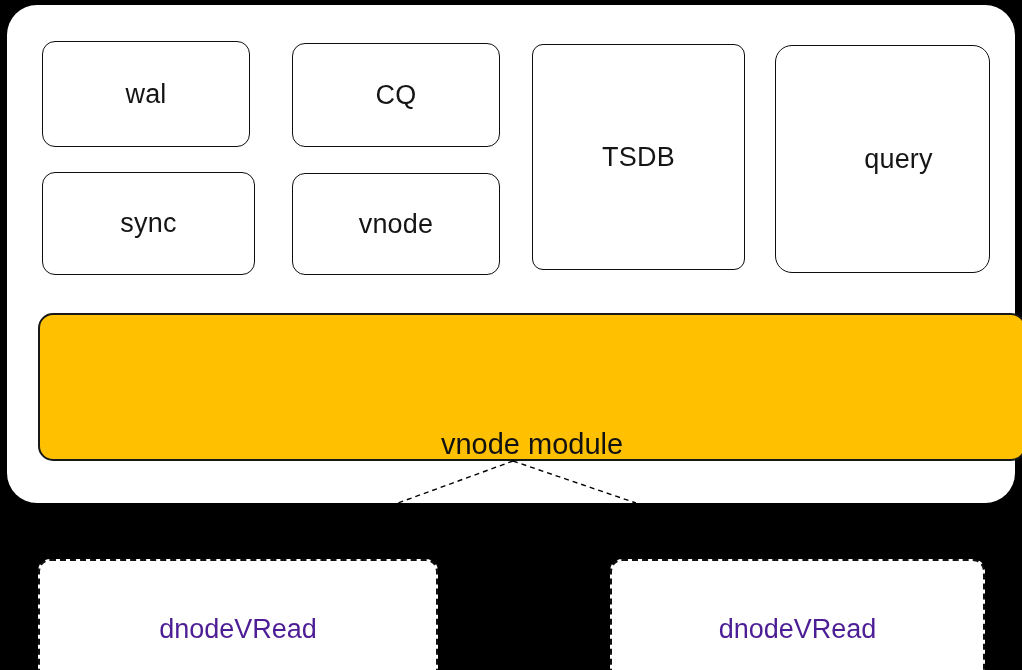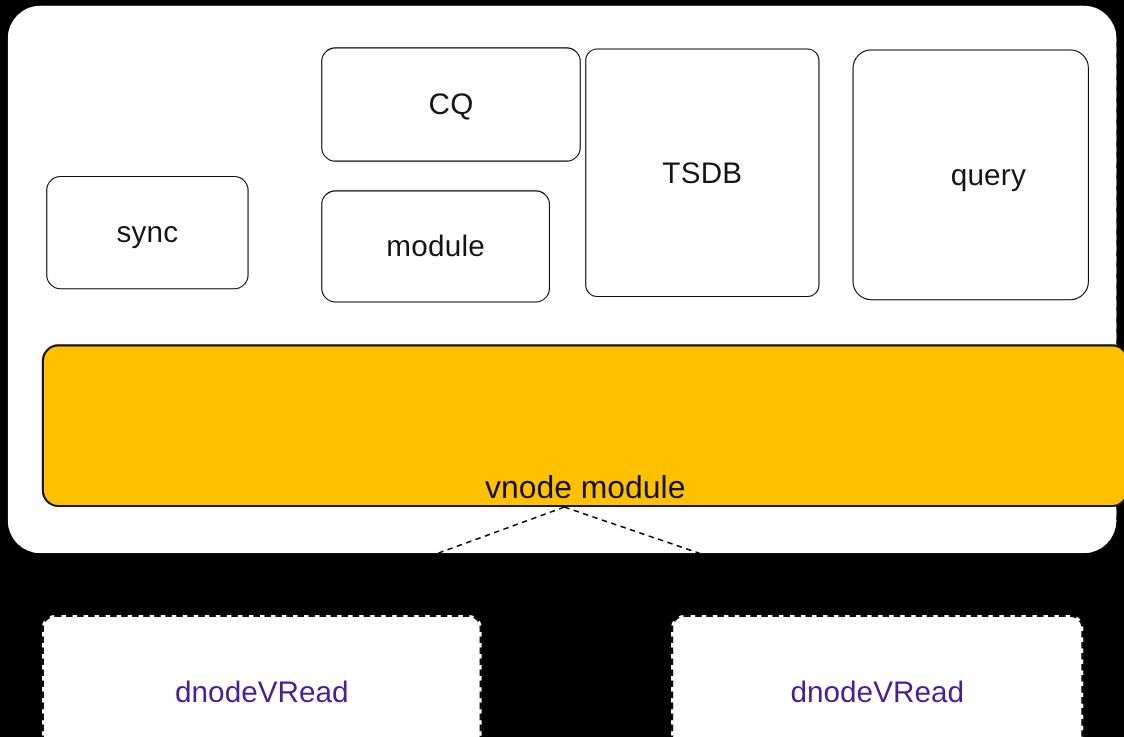--- a/index.html
+++ b/index.html
@@ -44,22 +44,22 @@
   .module-box .box-label {
     font-size: 27px;
     color: #151515;
     line-height: 1;
     letter-spacing: 0.2px;
     white-space: nowrap;
   }
 
   
   .box-wal    { left: 42px;  top: 41px;  width: 208px; height: 106px; }
-  .box-cq     { left: 292px; top: 43px;  width: 236px; height: 104px; }
-  .box-sync   { left: 42px;  top: 160px; width: 184px; height: 103px; text-align: right; }
+  .box-cq     { left: 292px; top: 43px;  width: 208px; height: 104px; }
+  .box-sync   { left: 42px;  top: 172px; width: 213px; height: 103px; text-align: right; }
   .box-events { left: 292px; top: 173px; width: 208px; height: 102px; }
   .box-tsdb   { left: 532px; top: 44px;  width: 213px; height: 226px; border-radius: 11px; }
   .box-query  { left: 775px; top: 45px;  width: 215px; height: 228px; border-radius: 17px; padding-left: 32px; }
 
   
   .vnode-module-bar {
     position: absolute;
     left: 38px;
     top: 313px;
     width: 988px;
@@ -109,31 +109,34 @@
   .box-dnodevread  { left: 38px;  top: 559px; width: 400px; height: 140px; }
   .box-dnodevwrite { left: 610px; top: 559px; width: 375px; height: 140px; }
 </style>
 </head>
 <body>
 
 <div id="canvas">
 
   <div class="vnode-container"></div>
 
+  <div class="module-box box-wal">
+    <span class="box-label">wal</span>
+  </div>
 
   <div class="module-box box-cq">
     <span class="box-label">CQ</span>
   </div>
 
   <div class="module-box box-sync">
     <span class="box-label">sync</span>
   </div>
 
   <div class="module-box box-events">
-    <span class="box-label">module</span>
+    <span class="box-label">vnode</span>
   </div>
 
   <div class="module-box box-tsdb">
     <span class="box-label">TSDB</span>
   </div>
 
   <div class="module-box box-query">
     <span class="box-label">query</span>
   </div>
 

